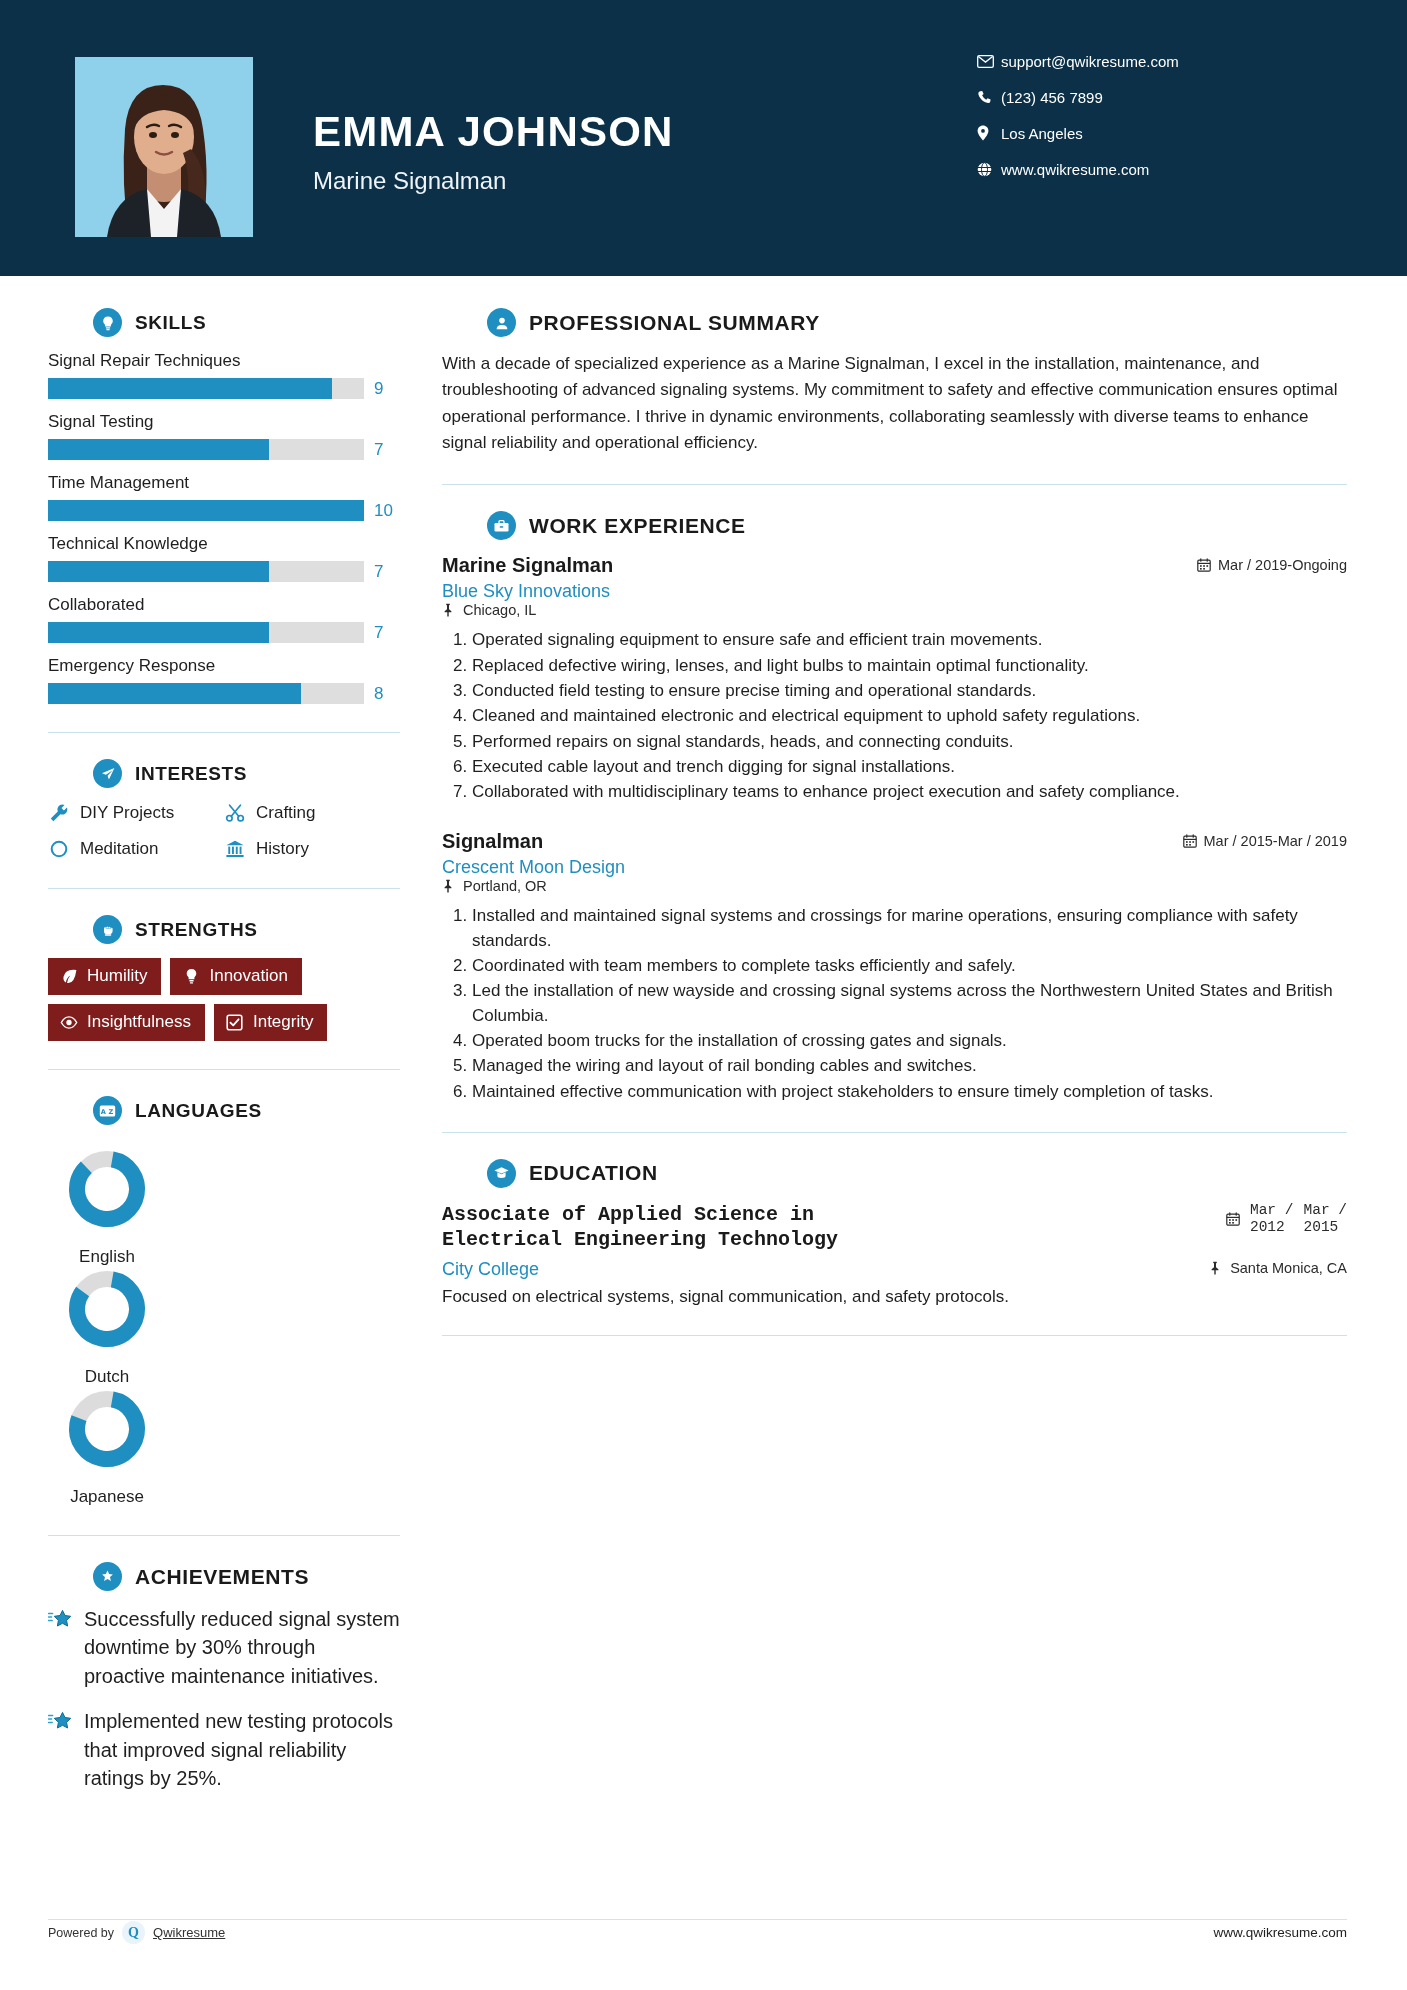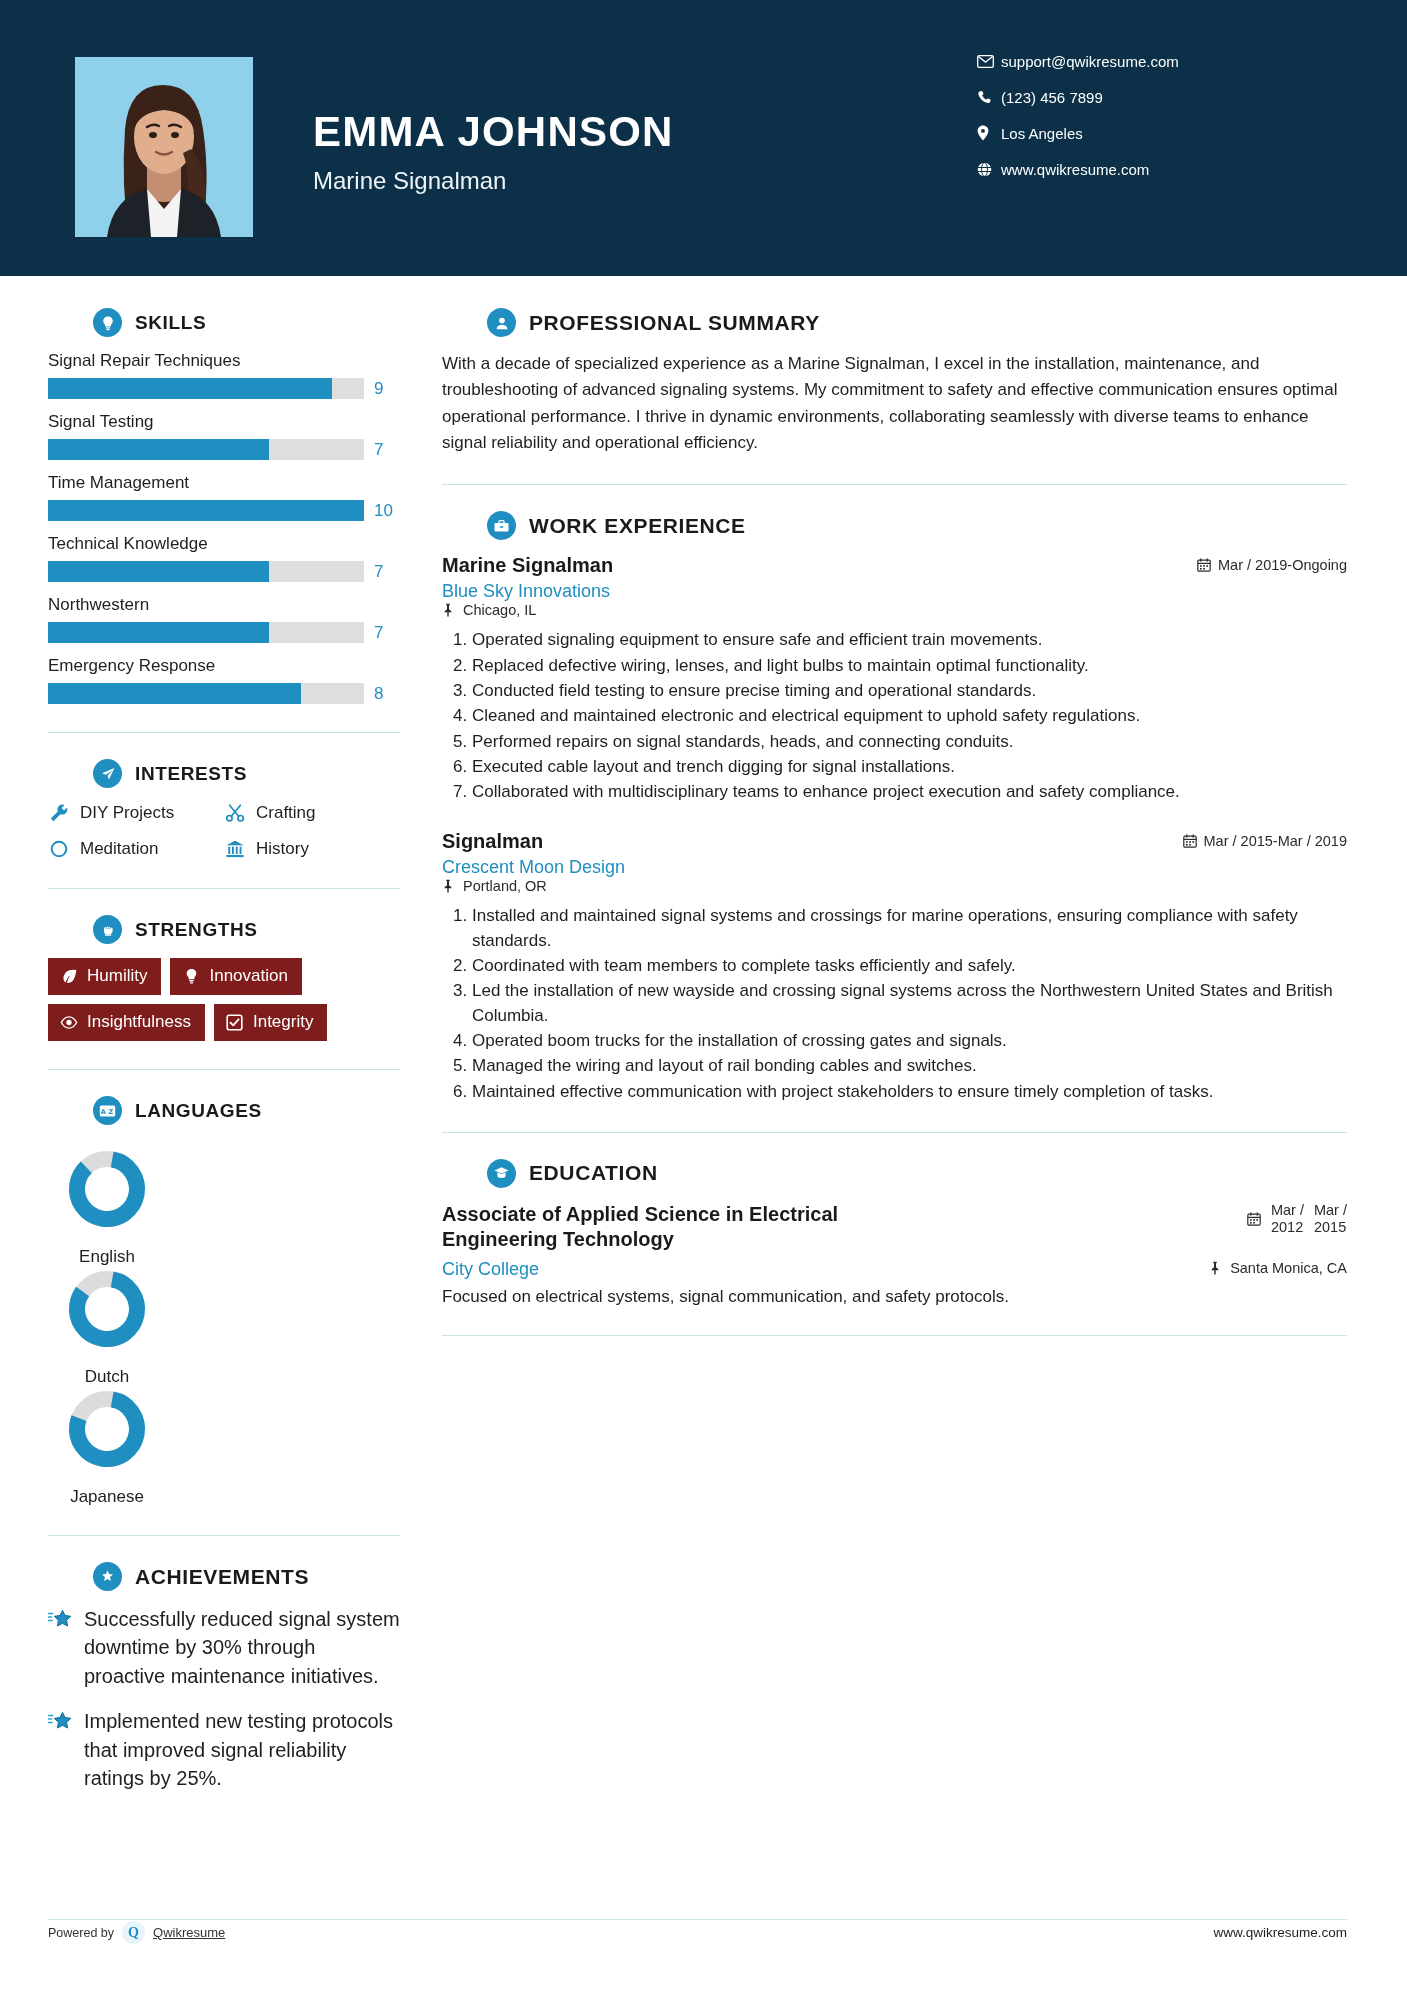--- a/index.html
+++ b/index.html
@@ -172,21 +172,21 @@
     display: flex; justify-content: space-between; align-items: baseline;
     margin-top: 4px;
     flex-direction: column;
   }
   .job-company { font-size: 18px; color: #1f8ec0; }
   .meta-ico { width: 14px; height: 14px; display: inline-flex; flex: 0 0 14px; }
   .bullets { margin: 10px 0 0 30px; }
   .bullets li { font-size: 17px; line-height: 1.43; color: #1f1f1f; margin-bottom: 1px; }
   .job-block { margin-bottom: 26px; }
 
-  .edu-top { display: flex; justify-content: space-between; align-items: flex-start; }
+  .edu-top { display: flex; justify-content: space-between; align-items: flex-start; font-family: Liberation Mono, monospace; }
   .edu-title { font-size: 20px; font-weight: bold; color: #1a1a1a; width: 500px; line-height: 1.28; }
   .edu-dates { font-size: 14.5px; color: #2b2b2b; display: flex; align-items: center; gap: 10px; }
   .edu-date-cell { line-height: 1.2; }
   .edu-sub { display: flex; justify-content: space-between; align-items: baseline; margin-top: 6px; }
   .edu-school { font-size: 18px; color: #1f8ec0; }
   .edu-desc { font-size: 17px; color: #1f1f1f; margin-top: 7px; }
 
   
   .footer {
     position: absolute;
@@ -333,21 +333,21 @@
             <div class="skill">
               <div class="skill-name">Technical Knowledge</div>
               <div class="skill-line">
                 <div class="track">
                   <div class="fill" style="width:70%"></div>
                 </div>
                 <div class="skill-val">7</div>
               </div>
             </div>
             <div class="skill">
-              <div class="skill-name">Northwestern</div>
+              <div class="skill-name">Collaborated</div>
               <div class="skill-line">
                 <div class="track">
                   <div class="fill" style="width:70%"></div>
                 </div>
                 <div class="skill-val">7</div>
               </div>
             </div>
             <div class="skill">
               <div class="skill-name">Emergency Response</div>
               <div class="skill-line">

